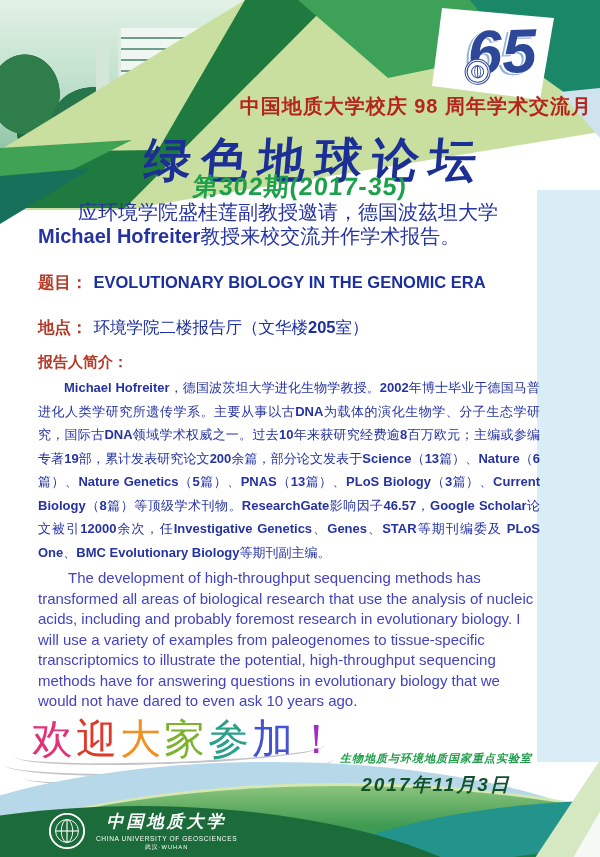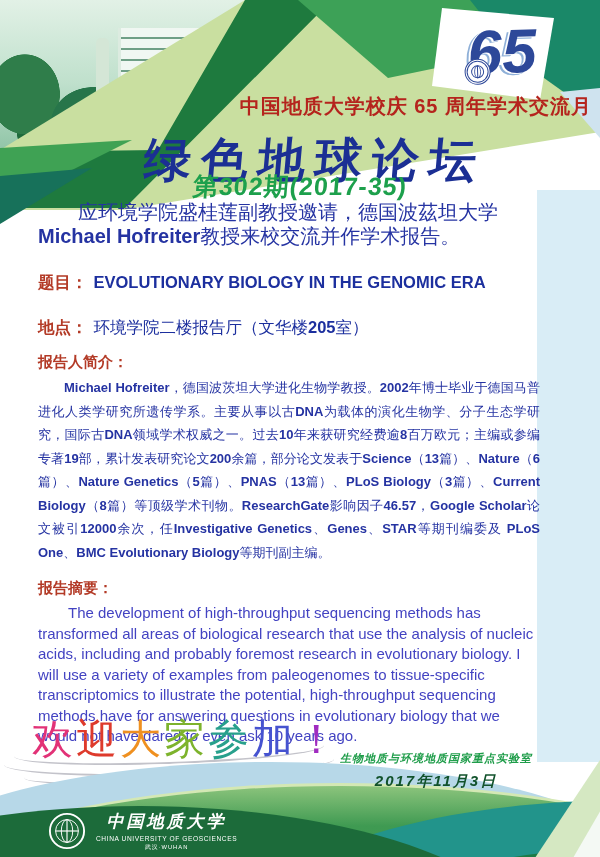--- a/index.html
+++ b/index.html
@@ -119,21 +119,21 @@
   .welcome{
     position:absolute;left:32px;top:712px;font-size:41px;font-weight:400;
     letter-spacing:3px;white-space:nowrap;
   }
   .signature{
     position:absolute;left:283px;top:744px;width:306px;text-align:center;
     font-weight:bold;font-style:italic;color:#1f9d4a;
   }
   .sig-line1{font-size:15.5px;letter-spacing:6px;}
   .sig-line2{font-size:11px;margin-top:7px;letter-spacing:1px;}
-  .sig-date{font-size:15px;margin-top:6px;color:#11522b;letter-spacing:2px;font-style:italic;}
+  .sig-date{font-size:19px;margin-top:6px;color:#11522b;letter-spacing:2px;font-style:italic;}
   .cug{
     position:absolute;left:48px;top:810px;display:flex;align-items:center;
     color:#ffffff;
   }
   .cug-ring{width:38px;height:38px;flex:0 0 38px;}
   .cug-text{margin-left:10px;text-align:center;}
   .cug-cn{font-size:17px;font-weight:bold;font-style:italic;letter-spacing:3px;
     white-space:nowrap;}
   .cug-en{font-size:6.6px;letter-spacing:.6px;margin-top:2px;white-space:nowrap;}
   .cug-sub{font-size:5.8px;letter-spacing:1px;margin-top:1px;}
@@ -161,38 +161,37 @@
     <span>65</span>
     <div class="emblem65">
       <svg width="16" height="16" viewBox="0 0 16 16">
         <circle cx="8" cy="8" r="6" fill="none" stroke="#2d4899" stroke-width="1"></circle>
         <line x1="8" y1="2" x2="8" y2="14" stroke="#2d4899" stroke-width="1"></line>
         <ellipse cx="8" cy="8" rx="3" ry="6" fill="none" stroke="#2d4899" stroke-width="0.8"></ellipse>
       </svg>
     </div>
   </div>
 
-  <div class="red-line">中国地质大学校庆 65 周年学术交流月</div>
+  <div class="red-line">中国地质大学校庆 98 周年学术交流月</div>
   <div class="main-title">绿色地球论坛</div>
   <div class="issue-line">第302期(2017-35)</div>
 
   <div class="content">
     <p class="para"><span>应环境学院盛桂莲副教授邀请，德国波茲坦大学</span><span style="font-weight: bold;">Michael Hofreiter</span><span>教授来校交流并作学术报告。</span></p>
 
     <div class="info-row">
       <span class="info-label">题目：</span><span class="info-value"><span style="font-weight: bold;">EVOLUTIONARY BIOLOGY IN THE GENOMIC ERA</span></span>
     </div>
     <div class="info-row">
       <span class="info-label">地点：</span><span class="info-value"><span>环境学院二楼报告厅（文华楼</span><span style="font-weight: bold;">205</span><span>室）</span></span>
     </div>
 
     <div class="sec-head">报告人简介：</div>
     <p class="para bio"><span style="font-weight: bold;">Michael Hofreiter</span><span>，德国波茨坦大学进化生物学教授。</span><span style="font-weight: bold;">2002</span><span>年博士毕业于德国马普进化人类学研究所遗传学系。主要从事以古</span><span style="font-weight: bold;">DNA</span><span>为载体的演化生物学、分子生态学研究，国际古</span><span style="font-weight: bold;">DNA</span><span>领域学术权威之一。过去</span><span style="font-weight: bold;">10</span><span>年来获研究经费逾</span><span style="font-weight: bold;">8</span><span>百万欧元；主编或参编专著</span><span style="font-weight: bold;">19</span><span>部，累计发表研究论文</span><span style="font-weight: bold;">200</span><span>余篇，部分论文发表于</span><span style="font-weight: bold;">Science</span><span>（</span><span style="font-weight: bold;">13</span><span>篇）、</span><span style="font-weight: bold;">Nature</span><span>（</span><span style="font-weight: bold;">6</span><span>篇）、</span><span style="font-weight: bold;">Nature Genetics</span><span>（</span><span style="font-weight: bold;">5</span><span>篇）、</span><span style="font-weight: bold;">PNAS</span><span>（</span><span style="font-weight: bold;">13</span><span>篇）、</span><span style="font-weight: bold;">PLoS Biology</span><span>（</span><span style="font-weight: bold;">3</span><span>篇）、</span><span style="font-weight: bold;">Current Biology</span><span>（</span><span style="font-weight: bold;">8</span><span>篇）等顶级学术刊物。</span><span style="font-weight: bold;">ResearchGate</span><span>影响因子</span><span style="font-weight: bold;">46.57</span><span>，</span><span style="font-weight: bold;">Google Scholar</span><span>论文被引</span><span style="font-weight: bold;">12000</span><span>余次，任</span><span style="font-weight: bold;">Investigative Genetics</span><span>、</span><span style="font-weight: bold;">Genes</span><span>、</span><span style="font-weight: bold;">STAR</span><span>等期刊编委及 </span><span style="font-weight: bold;">PLoS One</span><span>、</span><span style="font-weight: bold;">BMC Evolutionary Biology</span><span>等期刊副主编。</span></p>
 
-    <div class="sec-head">报告摘要：</div>
     <p class="para abstract">The development of high-throughput sequencing methods has transformed all areas of biological research that use the analysis of nucleic acids, including and probably foremost research in evolutionary biology. I will use a variety of examples from paleogenomes to tissue-specific transcriptomics to illustrate the potential, high-throughput sequencing methods have for answering questions in evolutionary biology that we would not have dared to even ask 10 years ago.</p>
   </div>
 
   <div class="swoosh sw1"></div>
   <div class="swoosh sw2"></div>
   <div class="swoosh sw3"></div>
   <div class="bg wave-blue"></div>
   <div class="bg hill"></div>
   <div class="bg wave-teal"></div>
   <div class="bg wave-darkleft"></div>

